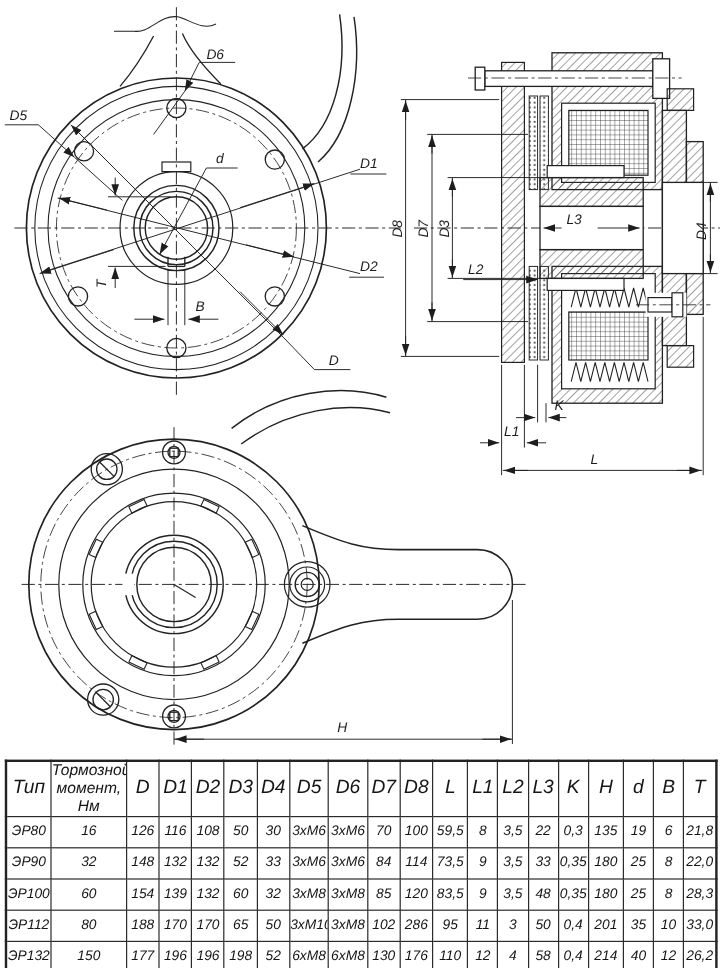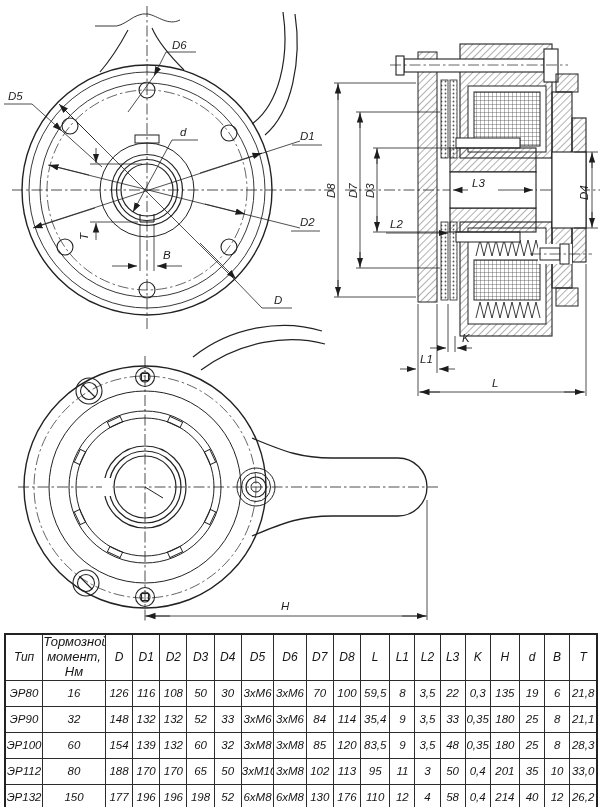--- a/index.html
+++ b/index.html
@@ -7,21 +7,21 @@
          font-family:"Liberation Sans",sans-serif;}
   svg{position:absolute;top:0;left:0;}
   svg text{font-family:"Liberation Sans",sans-serif;font-style:italic;fill:#1d1d1d;}
   .lbl{font-size:11.5px;}
   .spec{position:absolute;left:4px;top:633px;width:594px;height:170px;
         border-collapse:collapse;table-layout:fixed;border:2.2px solid #222;
         font-style:italic;color:#151515;}
   .spec th,.spec td{border:1.4px solid #2b2b2b;text-align:center;vertical-align:middle;
         padding:0;font-weight:normal;font-size:11.5px;white-space:nowrap;overflow:hidden;
         height:25px;}
-  .spec th{height:42px;font-size:12px;}
+  .spec th{height:42px;font-size:16px;}
   .spec th.wrap{white-space:normal;font-size:13px;line-height:1.15;}
 </style>
 </head>
 <body>
 
 <div class="sheet">
 
 <svg width="602" height="630" viewBox="0 0 602 630">
   <defs>
     <pattern id="hatch" width="5" height="5" patternUnits="userSpaceOnUse" patternTransform="rotate(45)">
@@ -414,29 +414,29 @@
           <td>32</td>
           <td>148</td>
           <td>132</td>
           <td>132</td>
           <td>52</td>
           <td>33</td>
           <td>3xM6</td>
           <td>3xM6</td>
           <td>84</td>
           <td>114</td>
-          <td>35,4</td>
+          <td>73,5</td>
           <td>9</td>
           <td>3,5</td>
           <td>33</td>
           <td>0,35</td>
           <td>180</td>
           <td>25</td>
           <td>8</td>
-          <td>21,1</td>
+          <td>22,0</td>
         </tr>
         <tr>
           <td>ЭР100</td>
           <td>60</td>
           <td>154</td>
           <td>139</td>
           <td>132</td>
           <td>60</td>
           <td>32</td>
           <td>3xM8</td>
@@ -457,21 +457,21 @@
           <td>ЭР112</td>
           <td>80</td>
           <td>188</td>
           <td>170</td>
           <td>170</td>
           <td>65</td>
           <td>50</td>
           <td>3xM10</td>
           <td>3xM8</td>
           <td>102</td>
-          <td>113</td>
+          <td>286</td>
           <td>95</td>
           <td>11</td>
           <td>3</td>
           <td>50</td>
           <td>0,4</td>
           <td>201</td>
           <td>35</td>
           <td>10</td>
           <td>33,0</td>
         </tr>

